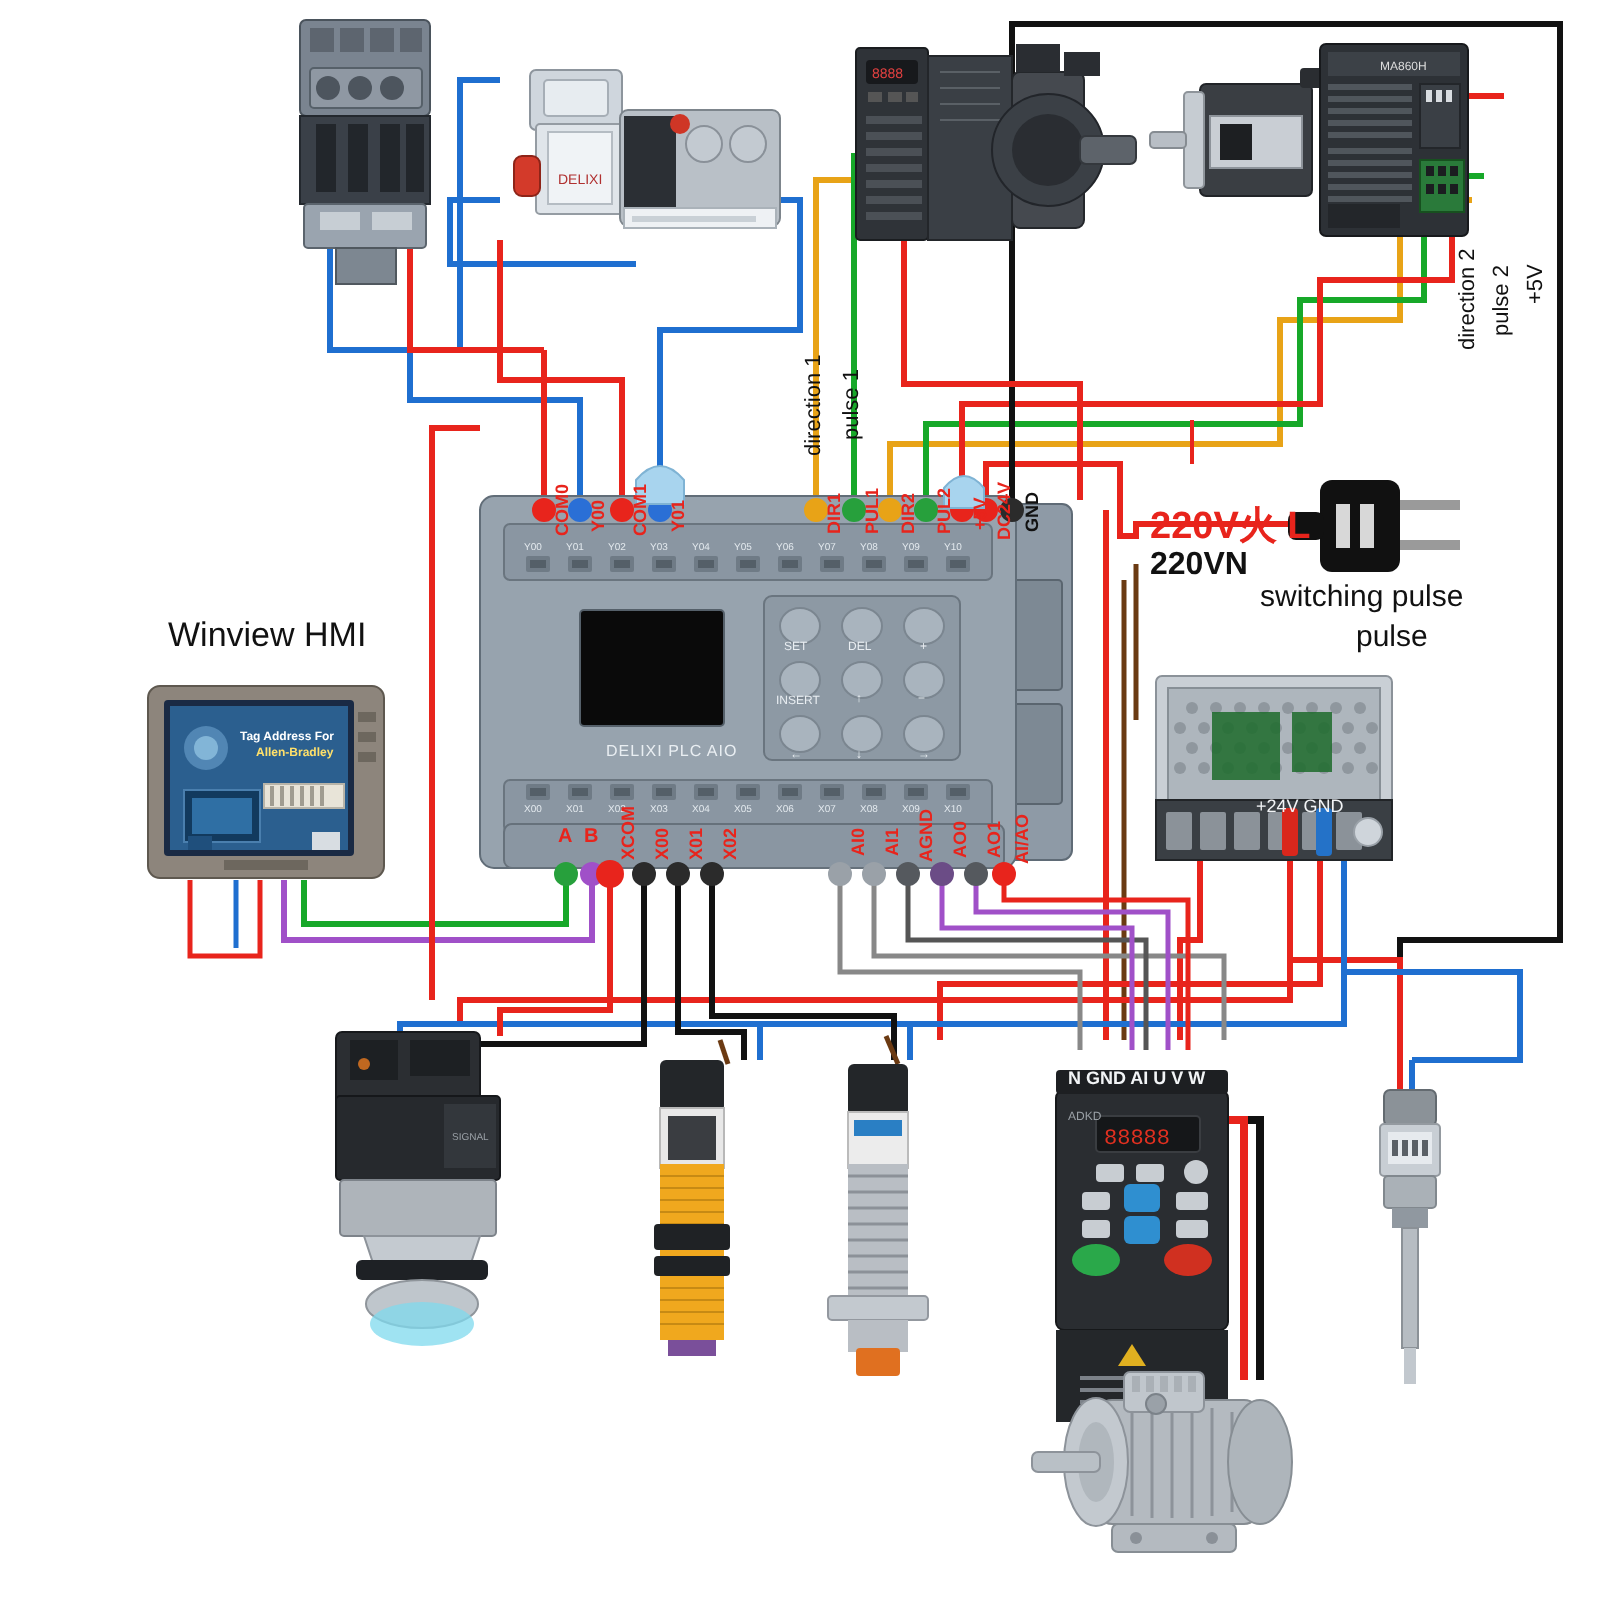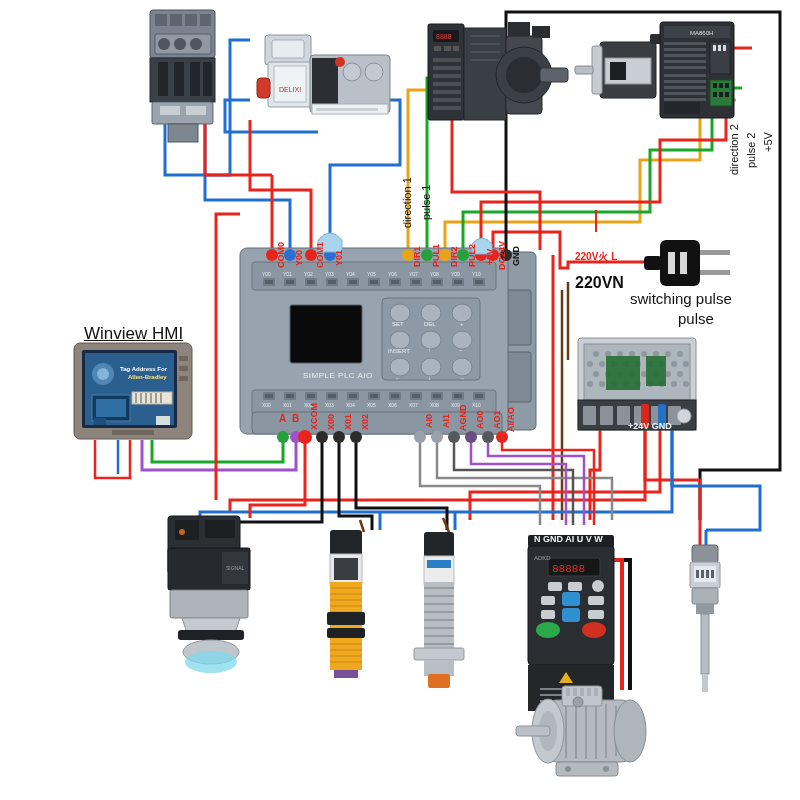--- a/index.html
+++ b/index.html
@@ -552,26 +552,26 @@
     <ellipse cx="630" cy="731" rx="16" ry="31" fill="#aeb5bb" stroke="#878e94"></ellipse>
     <rect x="556" y="762" width="62" height="14" rx="3" fill="#b4bac0" stroke="#878e94"></rect>
     <circle cx="568" cy="769" r="3" fill="#8a9097"></circle>
     <circle cx="606" cy="769" r="3" fill="#8a9097"></circle>
   </g>
 
 </svg>
 
 <div id="texts" style="position:absolute;left:0;top:0;width:800px;height:800px;">
 
-  <div class="lbl t-blk" style="left:84px;top:324px;font-size:17px;text-decoration:underline;">Winview HMI</div>
+  <div class="lbl t-blk" style="left:84px;top:308px;font-size:17px;">Winview HMI</div>
 
   <div class="lbl" style="left:120px;top:366px;font-size:6px;color:#ffffff;font-weight:bold;">Tag Address For</div>
   <div class="lbl" style="left:128px;top:374px;font-size:6px;color:#ffe06a;font-weight:bold;">Allen-Bradley</div>
 
-  <div class="lbl" style="left:303px;top:371px;font-size:8px;color:#e9eef2;letter-spacing:.5px;">SIMPLE PLC AIO</div>
+  <div class="lbl" style="left:303px;top:371px;font-size:8px;color:#e9eef2;letter-spacing:.5px;">DELIXI PLC AIO</div>
 
   <div class="lbl" style="left:392px;top:321px;font-size:6px;color:#e9eef2;">SET</div>
   <div class="lbl" style="left:424px;top:321px;font-size:6px;color:#e9eef2;">DEL</div>
   <div class="lbl" style="left:460px;top:321px;font-size:6px;color:#e9eef2;">+</div>
   <div class="lbl" style="left:388px;top:348px;font-size:6px;color:#e9eef2;">INSERT</div>
   <div class="lbl" style="left:428px;top:347px;font-size:6px;color:#e9eef2;">↑</div>
   <div class="lbl" style="left:459px;top:347px;font-size:6px;color:#e9eef2;">−</div>
   <div class="lbl" style="left:395px;top:375px;font-size:6px;color:#e9eef2;">←</div>
   <div class="lbl" style="left:428px;top:375px;font-size:6px;color:#e9eef2;">↓</div>
   <div class="lbl" style="left:459px;top:375px;font-size:6px;color:#e9eef2;">→</div>
@@ -624,25 +624,25 @@
   <div class="vlbl t-red" style="left:475px;top:429px;font-size:9px;font-weight:bold;transform:rotate(-90deg);">AO0</div>
   <div class="vlbl t-red" style="left:492px;top:429px;font-size:9px;font-weight:bold;transform:rotate(-90deg);">AO1</div>
   <div class="vlbl t-red" style="left:506px;top:432px;font-size:9px;font-weight:bold;transform:rotate(-90deg);">AI/AO</div>
 
   <div class="vlbl t-blk" style="left:401px;top:228px;font-size:11px;transform:rotate(-90deg);">direction 1</div>
   <div class="vlbl t-blk" style="left:420px;top:220px;font-size:11px;transform:rotate(-90deg);">pulse 1</div>
   <div class="vlbl t-blk" style="left:728px;top:175px;font-size:11px;transform:rotate(-90deg);">direction 2</div>
   <div class="vlbl t-blk" style="left:745px;top:168px;font-size:11px;transform:rotate(-90deg);">pulse 2</div>
   <div class="vlbl t-blk" style="left:762px;top:152px;font-size:11px;transform:rotate(-90deg);">+5V</div>
 
-  <div class="lbl t-red" style="left:575px;top:250px;font-size:10px;font-weight:bold;">220V火 L</div>
+  <div class="lbl t-red" style="left:575px;top:250px;font-size:19px;font-weight:bold;">220V火 L</div>
   <div class="lbl t-blk" style="left:575px;top:274px;font-size:16px;font-weight:bold;">220VN</div>
 
   <div class="lbl t-blk" style="left:630px;top:290px;font-size:15px;">switching pulse</div>
   <div class="lbl t-blk" style="left:678px;top:310px;font-size:15px;">pulse</div>
 
-  <div class="lbl" style="left:628px;top:421px;font-size:9px;color:#f2f4f6;font-weight:bold;">+24V GND</div>
+  <div class="lbl" style="left:628px;top:398px;font-size:9px;color:#f2f4f6;font-weight:normal;">+24V GND</div>
 
   <div class="lbl" style="left:534px;top:534px;font-size:9px;color:#f2f4f6;font-weight:bold;">N GND AI  U V W</div>
 
 </div>
 
 </div>
 
 </body></html>

